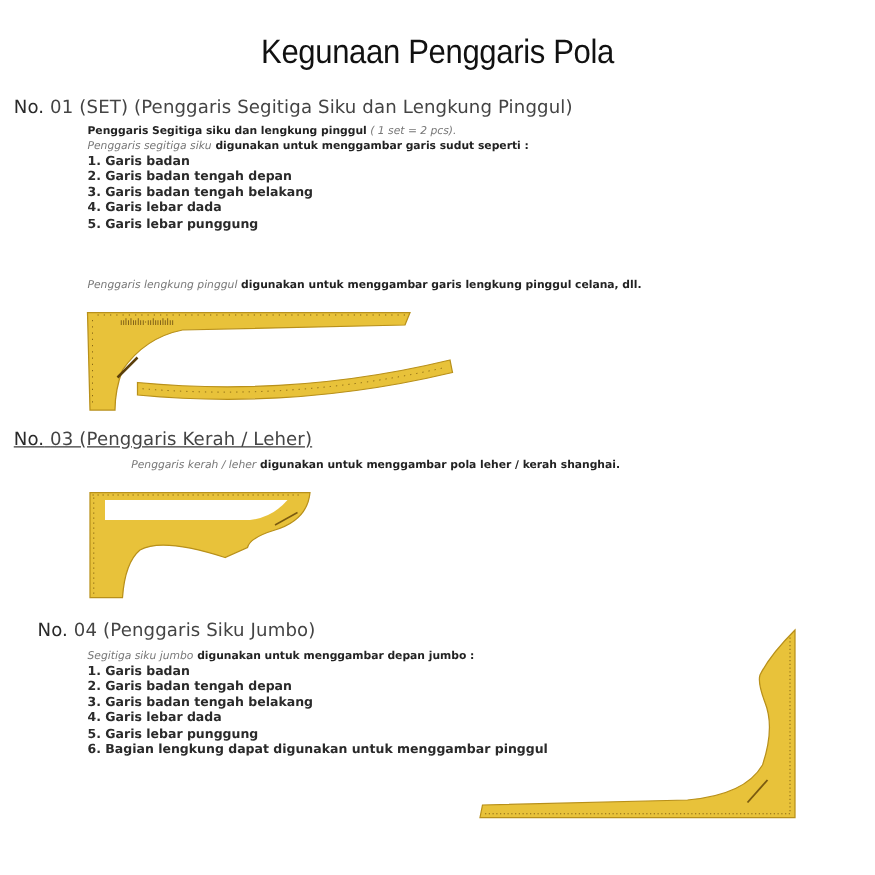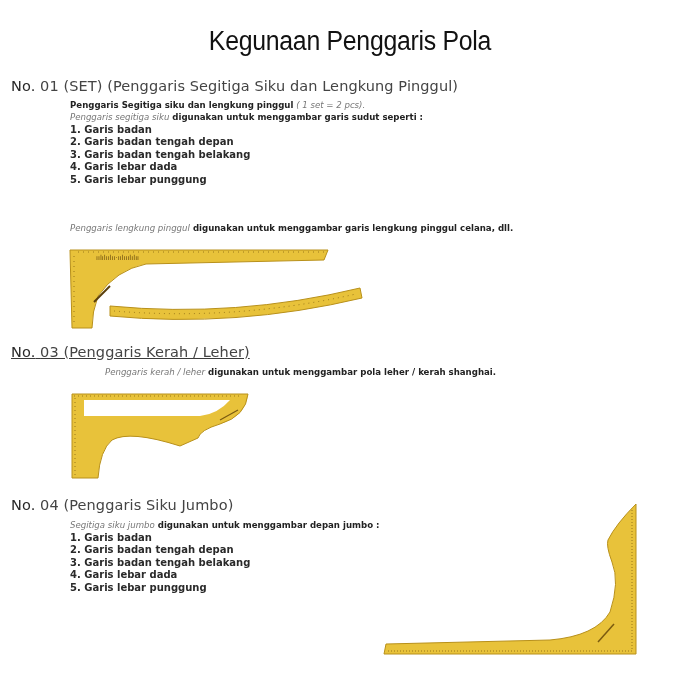--- a/index.html
+++ b/index.html
@@ -81,33 +81,34 @@
 <svg class="ruler" style="left:70px; top:390px;" width="185" height="92" viewBox="0 0 185 92">
   <path d="M2 4 L178 4 Q176 26 150 34 Q130 40 128 48 L110 56 Q60 40 42 50 Q30 60 28 88 L2 88 Z" fill="#e8c23a" stroke="#b8901a" stroke-width="1"></path>
   <path d="M14 10 L160 10 Q148 24 130 26 L14 26 Z" fill="#ffffff"></path>
   <g stroke="#7a5a10" stroke-width="0.7">
     <line x1="4" y1="6" x2="172" y2="6" stroke-dasharray="1 3"></line>
     <line x1="5" y1="8" x2="5" y2="86" stroke-dasharray="1 3"></line>
   </g>
   <line x1="150" y1="30" x2="168" y2="20" stroke="#7a5a10" stroke-width="1.2"></line>
 </svg>
 
-<div class="section-heading" style="top:497px;">
+<div class="section-heading" style="top:497px;margin-left:19px;">
   <span class="no">No.</span>
   <span class="rest">04 (Penggaris Siku Jumbo)</span>
 </div>
 <div class="desc" style="top:519px;">
   <span class="light">Segitiga siku jumbo</span><span> digunakan untuk menggambar depan jumbo :</span>
 </div>
 <ul class="list" style="top:532px;">
   <li>1.  Garis badan</li>
   <li>2. Garis badan tengah depan</li>
   <li>3. Garis badan tengah belakang</li>
   <li>4. Garis lebar dada</li>
   <li>5. Garis lebar punggung</li>
+  <li>6. Bagian lengkung dapat digunakan untuk menggambar pinggul</li>
 </ul>
 
 <svg class="ruler" style="left:380px; top:502px;" width="260" height="160" viewBox="0 0 260 160">
   <path d="M256 2 L256 152 L4 152 L6 142 L170 138 Q216 134 230 110 Q240 80 232 60 Q226 44 228 38 Q236 22 256 2 Z" fill="#e8c23a" stroke="#b8901a" stroke-width="1"></path>
   <g stroke="#7a5a10" stroke-width="0.7">
     <line x1="8" y1="149" x2="252" y2="149" stroke-dasharray="1 2"></line>
     <line x1="252" y1="8" x2="252" y2="148" stroke-dasharray="1 2"></line>
   </g>
   <line x1="218" y1="140" x2="234" y2="122" stroke="#7a5a10" stroke-width="1.5"></line>
 </svg>

